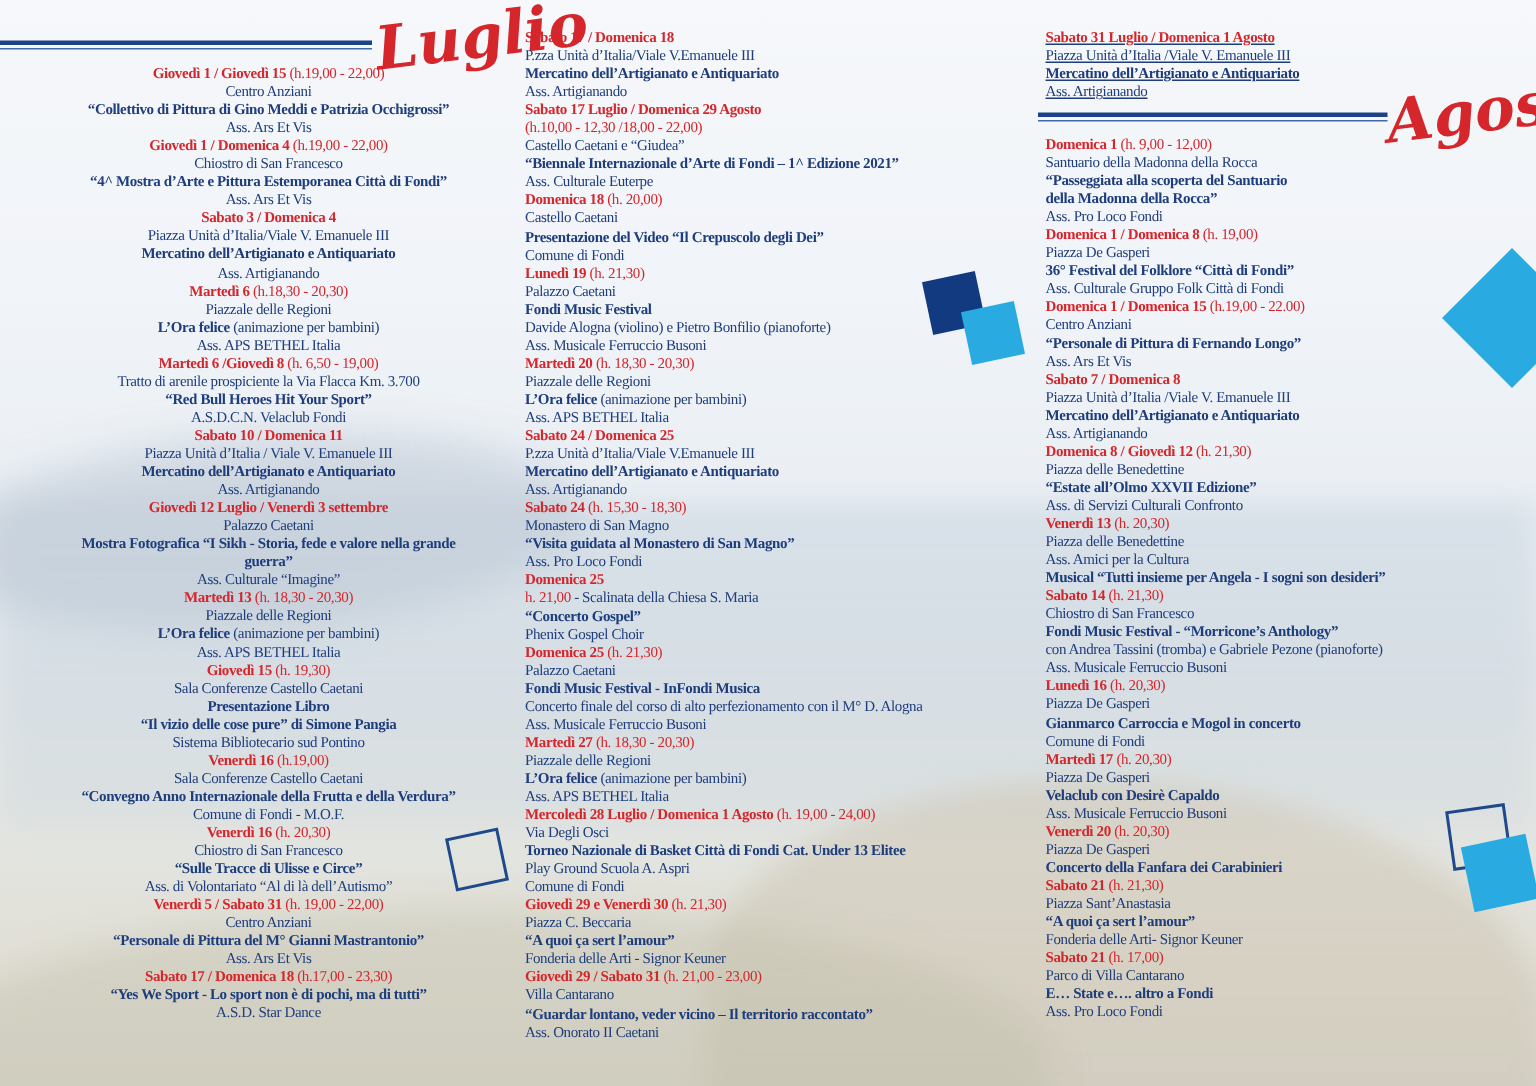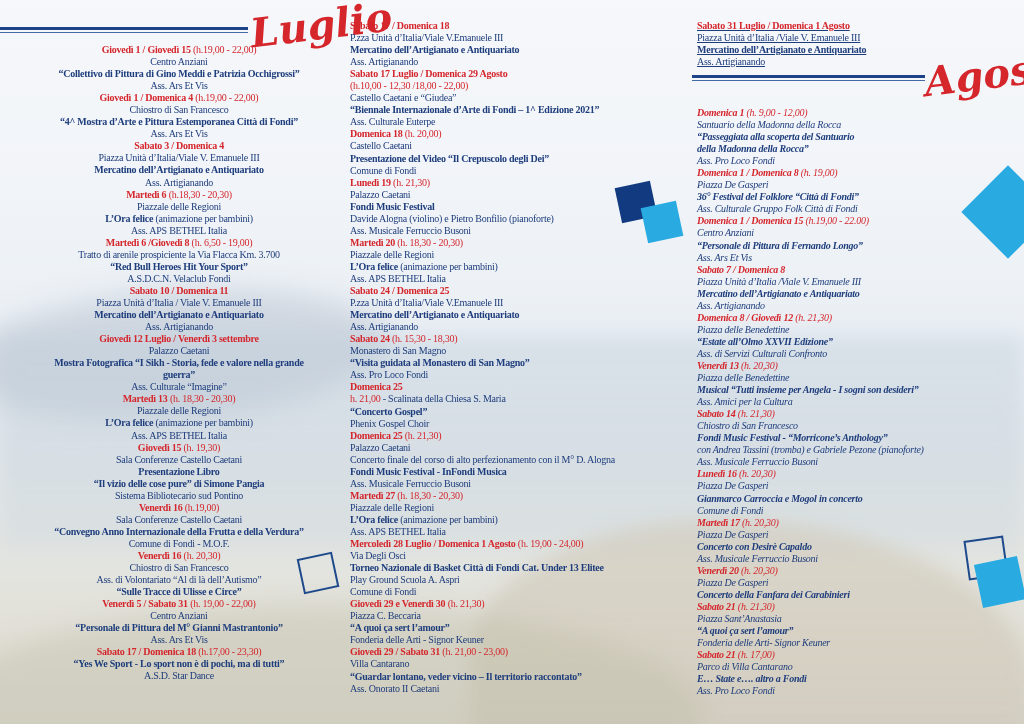--- a/index.html
+++ b/index.html
@@ -42,21 +42,21 @@
     font-size:40px;line-height:1;transform:rotate(-7deg);}
   .month-luglio{left:250px;top:5px;}
   .month-agosto{left:924px;top:53px;}
 
   
   .col{position:absolute;z-index:3;font-size:10px;line-height:12.05px;
     letter-spacing:-0.25px;color:#1e3d7c;}
   .col-left{left:14px;top:44px;width:330px;text-align:center;}
   .col-mid{left:350px;top:20px;width:336px;}
   .col-right-top{left:697px;top:20px;width:322px;text-decoration:underline;}
-  .col-right-main{left:697px;top:107px;width:322px;font-style:italic;}
+  .col-right-main{left:697px;top:91px;width:322px;}
   .line{white-space:nowrap;}
   .seg-date{color:#d5262c;font-weight:bold;}
   .seg-time{color:#d5262c;}
   .seg-bold{color:#1e3d7c;font-weight:bold;}
   .seg-plain{color:#1e3d7c;}
 </style>
 </head>
 <body>
 
 <div class="bg-base"></div>
@@ -143,22 +143,22 @@
     </div>
     <div class="event">
       <div class="line"><span class="seg-date">Venerdì 16</span><span class="seg-time"> (h.19,00)</span></div>
       <div class="line"><span class="seg-plain">Sala Conferenze Castello Caetani</span></div>
       <div class="line"><span class="seg-bold">“Convegno Anno Internazionale della Frutta e della Verdura”</span></div>
       <div class="line"><span class="seg-plain">Comune di Fondi - M.O.F.</span></div>
     </div>
     <div class="event">
       <div class="line"><span class="seg-date">Venerdì 16</span><span class="seg-time"> (h. 20,30)</span></div>
       <div class="line"><span class="seg-plain">Chiostro di San Francesco</span></div>
+      <div class="line"><span class="seg-bold">“Sulle Tracce di Ulisse e Circe”</span></div>
       <div class="line"><span class="seg-plain">Ass. di Volontariato “Al di là dell’Autismo”</span></div>
-      <div class="line"><span class="seg-bold">“Sulle Tracce di Ulisse e Circe”</span></div>
     </div>
     <div class="event">
       <div class="line"><span class="seg-date">Venerdì 5 / Sabato 31</span><span class="seg-time"> (h. 19,00 - 22,00)</span></div>
       <div class="line"><span class="seg-plain">Centro Anziani</span></div>
       <div class="line"><span class="seg-bold">“Personale di Pittura del M° Gianni Mastrantonio”</span></div>
       <div class="line"><span class="seg-plain">Ass. Ars Et Vis</span></div>
     </div>
     <div class="event">
       <div class="line"><span class="seg-date">Sabato 17 / Domenica 18</span><span class="seg-time"> (h.17,00 - 23,30)</span></div>
       <div class="line"><span class="seg-bold">“Yes We Sport - Lo sport non è di pochi, ma di tutti”</span></div>
@@ -212,22 +212,22 @@
     </div>
     <div class="event">
       <div class="line"><span class="seg-date">Domenica 25</span></div>
       <div class="line"><span class="seg-time">h. 21,00</span><span class="seg-plain"> - Scalinata della Chiesa S. Maria</span></div>
       <div class="line"><span class="seg-bold">“Concerto Gospel”</span></div>
       <div class="line"><span class="seg-plain">Phenix Gospel Choir</span></div>
     </div>
     <div class="event">
       <div class="line"><span class="seg-date">Domenica 25</span><span class="seg-time"> (h. 21,30)</span></div>
       <div class="line"><span class="seg-plain">Palazzo Caetani</span></div>
+      <div class="line"><span class="seg-bold">Fondi Music Festival - InFondi Musica</span></div>
       <div class="line"><span class="seg-plain">Concerto finale del corso di alto perfezionamento con il M° D. Alogna</span></div>
-      <div class="line"><span class="seg-bold">Fondi Music Festival - InFondi Musica</span></div>
       <div class="line"><span class="seg-plain">Ass. Musicale Ferruccio Busoni</span></div>
     </div>
     <div class="event">
       <div class="line"><span class="seg-date">Martedì 27</span><span class="seg-time"> (h. 18,30 - 20,30)</span></div>
       <div class="line"><span class="seg-plain">Piazzale delle Regioni</span></div>
       <div class="line"><span class="seg-bold">L’Ora felice</span><span class="seg-plain"> (animazione per bambini)</span></div>
       <div class="line"><span class="seg-plain">Ass. APS BETHEL Italia</span></div>
     </div>
     <div class="event">
       <div class="line"><span class="seg-date">Mercoledì 28 Luglio / Domenica 1 Agosto</span><span class="seg-time"> (h. 19,00 - 24,00)</span></div>
@@ -285,40 +285,40 @@
     </div>
     <div class="event">
       <div class="line"><span class="seg-date">Domenica 8 / Giovedì 12</span><span class="seg-time"> (h. 21,30)</span></div>
       <div class="line"><span class="seg-plain">Piazza delle Benedettine</span></div>
       <div class="line"><span class="seg-bold">“Estate all’Olmo XXVII Edizione”</span></div>
       <div class="line"><span class="seg-plain">Ass. di Servizi Culturali Confronto</span></div>
     </div>
     <div class="event">
       <div class="line"><span class="seg-date">Venerdì 13</span><span class="seg-time"> (h. 20,30)</span></div>
       <div class="line"><span class="seg-plain">Piazza delle Benedettine</span></div>
+      <div class="line"><span class="seg-plain">Ass. Amici per la Cultura</span></div>
       <div class="line"><span class="seg-bold">Musical “Tutti insieme per Angela - I sogni son desideri”</span></div>
-      <div class="line"><span class="seg-plain">Ass. Amici per la Cultura</span></div>
     </div>
     <div class="event">
       <div class="line"><span class="seg-date">Sabato 14</span><span class="seg-time"> (h. 21,30)</span></div>
       <div class="line"><span class="seg-plain">Chiostro di San Francesco</span></div>
       <div class="line"><span class="seg-bold">Fondi Music Festival - “Morricone’s Anthology”</span></div>
       <div class="line"><span class="seg-plain">con Andrea Tassini (tromba) e Gabriele Pezone (pianoforte)</span></div>
       <div class="line"><span class="seg-plain">Ass. Musicale Ferruccio Busoni</span></div>
     </div>
     <div class="event">
       <div class="line"><span class="seg-date">Lunedì 16</span><span class="seg-time"> (h. 20,30)</span></div>
       <div class="line"><span class="seg-plain">Piazza De Gasperi</span></div>
       <div class="line"><span class="seg-bold">Gianmarco Carroccia e Mogol in concerto</span></div>
       <div class="line"><span class="seg-plain">Comune di Fondi</span></div>
     </div>
     <div class="event">
       <div class="line"><span class="seg-date">Martedì 17</span><span class="seg-time"> (h. 20,30)</span></div>
       <div class="line"><span class="seg-plain">Piazza De Gasperi</span></div>
-      <div class="line"><span class="seg-bold">Concerto con Desirè Capaldo</span></div>
+      <div class="line"><span class="seg-bold">Velaclub con Desirè Capaldo</span></div>
       <div class="line"><span class="seg-plain">Ass. Musicale Ferruccio Busoni</span></div>
     </div>
     <div class="event">
       <div class="line"><span class="seg-date">Venerdì 20</span><span class="seg-time"> (h. 20,30)</span></div>
       <div class="line"><span class="seg-plain">Piazza De Gasperi</span></div>
       <div class="line"><span class="seg-bold">Concerto della Fanfara dei Carabinieri</span></div>
     </div>
     <div class="event">
       <div class="line"><span class="seg-date">Sabato 21</span><span class="seg-time"> (h. 21,30)</span></div>
       <div class="line"><span class="seg-plain">Piazza Sant’Anastasia</span></div>

